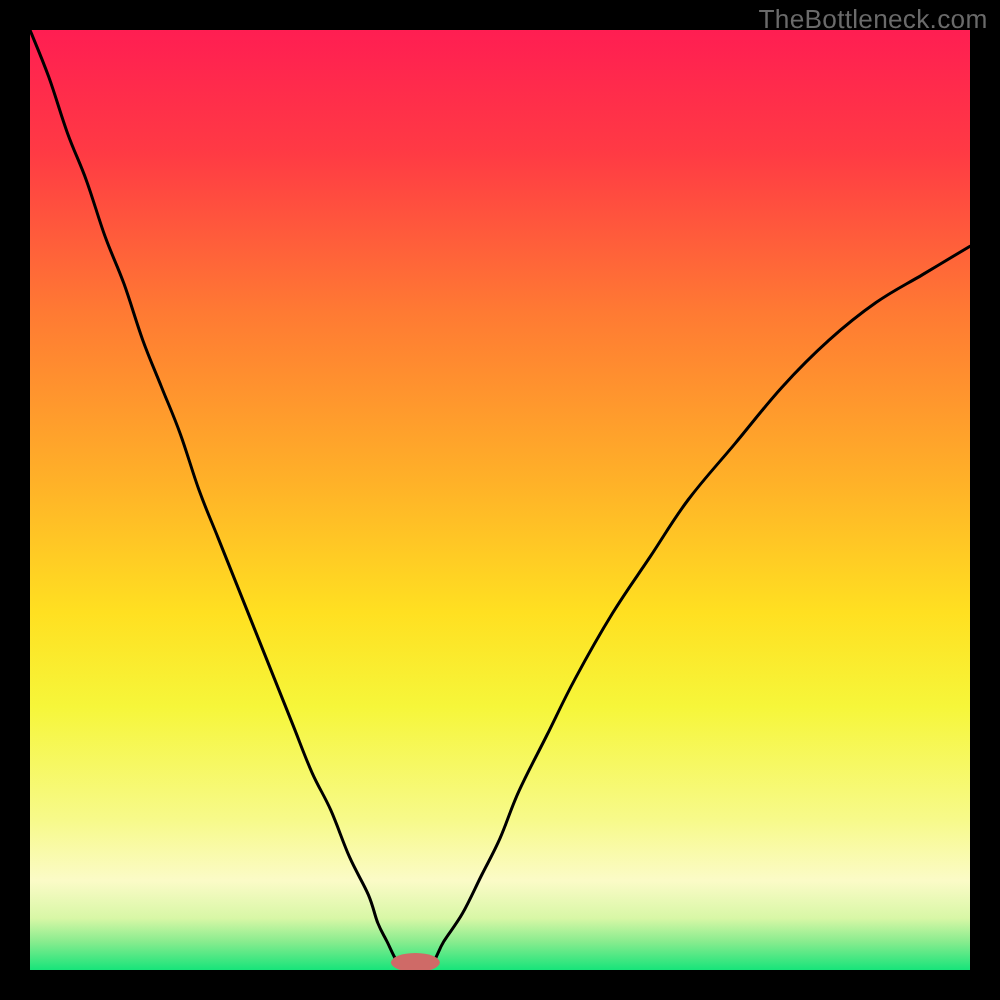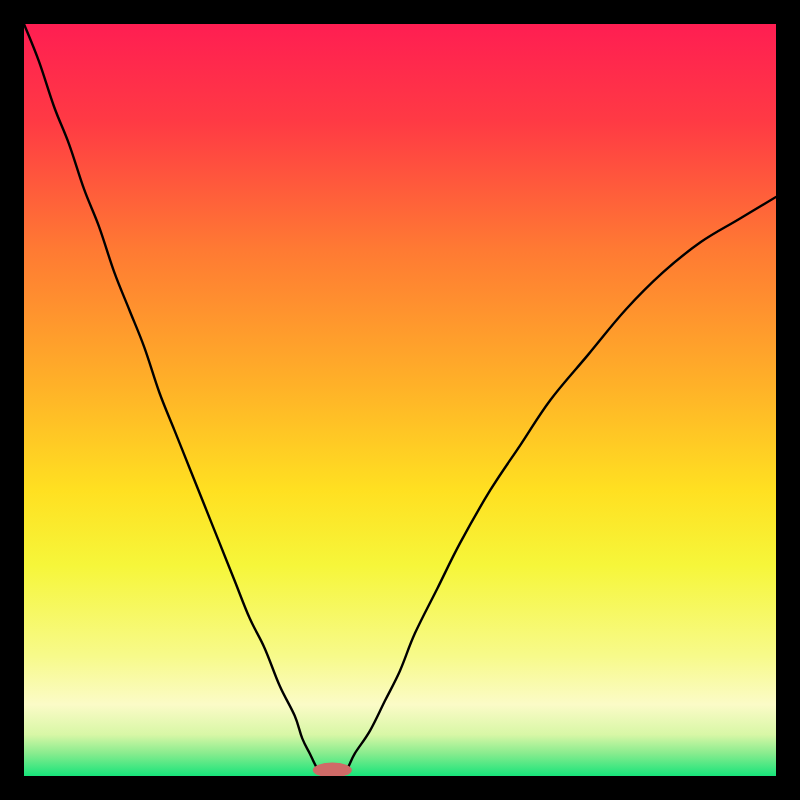--- a/index.html
+++ b/index.html
@@ -59,13 +59,14 @@
             <stop offset="97.00%" stop-color="#88ec8e"></stop>
             <stop offset="100.00%" stop-color="#17e47a"></stop>
           </linearGradient>
       </defs>
       <rect id="bg-rect" x="0" y="0" width="752" height="752" fill="url(#bg-grad)"></rect>
       <path id="curve-left" fill="none" stroke-width="2.4" stroke-linecap="round" stroke="#000000" d="M 0.00 0.00 C 2.71 6.77, 9.63 22.71, 15.04 37.60 C 20.45 52.49, 24.67 67.83, 30.08 82.72 C 35.49 97.61, 39.71 105.43, 45.12 120.32 C 50.53 135.21, 54.75 150.55, 60.16 165.44 C 65.57 180.33, 69.79 188.15, 75.20 203.04 C 80.61 217.93, 84.83 233.27, 90.24 248.16 C 95.65 263.05, 99.87 272.22, 105.28 285.76 C 110.69 299.30, 114.91 308.47, 120.32 323.36 C 125.73 338.25, 129.95 353.59, 135.36 368.48 C 140.77 383.37, 144.99 392.54, 150.40 406.08 C 155.81 419.62, 160.03 430.14, 165.44 443.68 C 170.85 457.22, 175.07 467.74, 180.48 481.28 C 185.89 494.82, 190.11 505.34, 195.52 518.88 C 200.93 532.42, 205.15 542.94, 210.56 556.48 C 215.97 570.02, 220.19 581.90, 225.60 594.08 C 231.01 606.26, 235.23 611.98, 240.64 624.16 C 246.05 636.34, 250.27 649.58, 255.68 661.76 C 261.09 673.94, 266.66 682.36, 270.72 691.84 C 274.78 701.32, 275.53 707.63, 278.24 714.40 C 280.95 721.17, 283.05 724.03, 285.76 729.44 C 288.47 734.85, 290.57 740.42, 293.28 744.48 C 295.99 748.54, 299.45 750.65, 300.80 752.00"></path>
       <path id="curve-right" fill="none" stroke-width="2.4" stroke-linecap="round" stroke="#000000" d="M 315.84 752.00 C 317.19 750.65, 320.65 748.54, 323.36 744.48 C 326.07 740.42, 326.82 736.21, 330.88 729.44 C 334.94 722.67, 340.51 716.36, 345.92 706.88 C 351.33 697.40, 355.55 687.63, 360.96 676.80 C 366.37 665.97, 370.59 658.90, 376.00 646.72 C 381.41 634.54, 384.27 624.01, 391.04 609.12 C 397.81 594.23, 405.48 580.24, 413.60 564.00 C 421.72 547.76, 426.68 536.48, 436.16 518.88 C 445.64 501.28, 455.41 483.84, 466.24 466.24 C 477.07 448.64, 485.49 437.36, 496.32 421.12 C 507.15 404.88, 514.22 392.24, 526.40 376.00 C 538.58 359.76, 550.46 347.12, 564.00 330.88 C 577.54 314.64, 588.06 300.65, 601.60 285.76 C 615.14 270.87, 625.66 260.34, 639.20 248.16 C 652.74 235.98, 663.26 227.56, 676.80 218.08 C 690.34 208.60, 700.86 203.64, 714.40 195.52 C 727.94 187.40, 745.23 177.02, 752.00 172.96"></path>
       <ellipse id="marker" cx="308.32" cy="746.00" rx="19.55" ry="7.52" fill="#cf6a67" stroke="#cf6a67" stroke-width="0"></ellipse>
     </svg>
   </div>
+  <div class="watermark">TheBottleneck.com</div>
 </div>
 
 </body></html>

